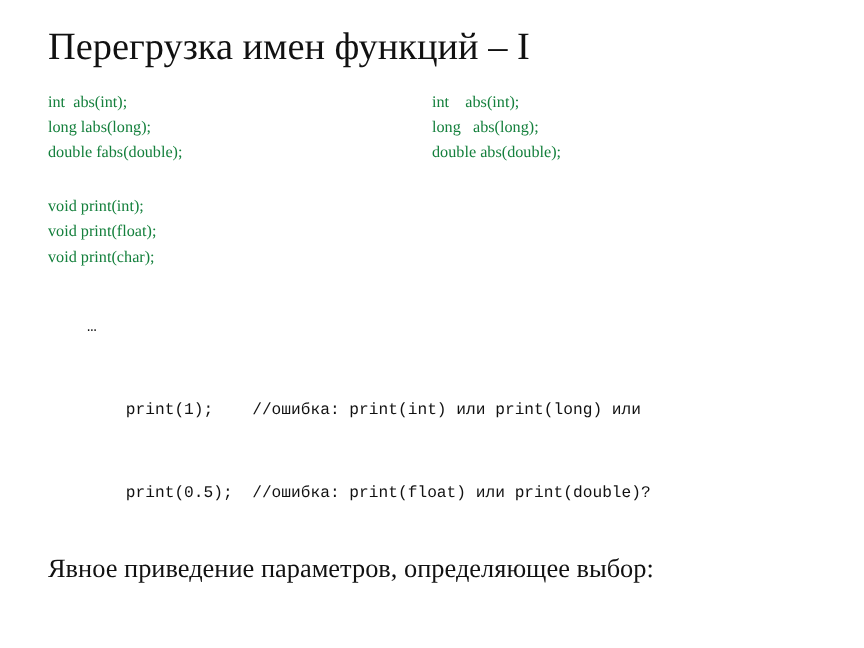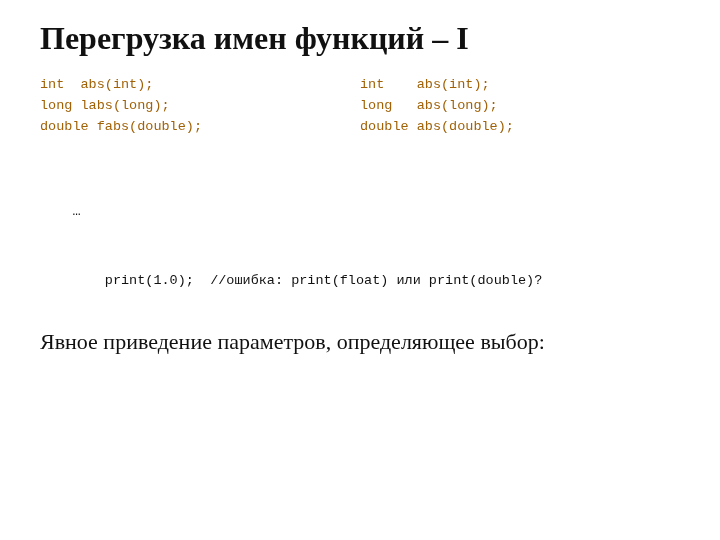--- a/index.html
+++ b/index.html
@@ -14,37 +14,37 @@
       font-family: 'Times New Roman', Times, serif;
       overflow: hidden;
     }
     .page {
       width: 720px;
       height: 540px;
       padding: 20px 40px 20px 40px;
     }
     .title {
       font-size: 32px;
-      font-weight: bold;
+      font-weight: normal;
       margin-bottom: 18px;
       color: #111;
     }
     .code-section {
       display: flex;
       gap: 0px;
       margin-bottom: 16px;
     }
     .code-col {
       flex: 1;
     }
     .code-block {
-      font-family: Liberation Mono, monospace;
+      font-family: Liberation Serif, serif;
       font-size: 13.5px;
       line-height: 1.55;
-      color: #a16207;
+      color: #15803d;
       white-space: pre;
     }
     .code-indent {
       font-family: 'Courier New', Courier, monospace;
       font-size: 13.5px;
       line-height: 1.7;
       color: #111;
       white-space: pre;
     }
     .big-text {
@@ -74,25 +74,33 @@
     <div class="code-col">
       <div class="code-block">int    abs(int);
 long   abs(long);
 double abs(double);</div>
     </div>
   </div>
 
   <div class="separator"></div>
 
   <div class="code-section">
+    <div class="code-col">
+      <div class="code-block">void print(int);
+void print(float);
+void print(char);</div>
+    </div>
   </div>
 
   <div class="code-indent">
     <span>…</span>
   </div>
 
   <div class="code-indent">
-    <span>    print(1.0);  //ошибка: print(float) или print(double)?</span>
+    <span>    print(1);    //ошибка: print(int) или print(long) или</span>
+  </div>
+  <div class="code-indent">
+    <span>    print(0.5);  //ошибка: print(float) или print(double)?</span>
   </div>
 
   <div class="big-text">Явное приведение параметров, определяющее выбор:</div>
 
 </div>
 
 </body></html>

